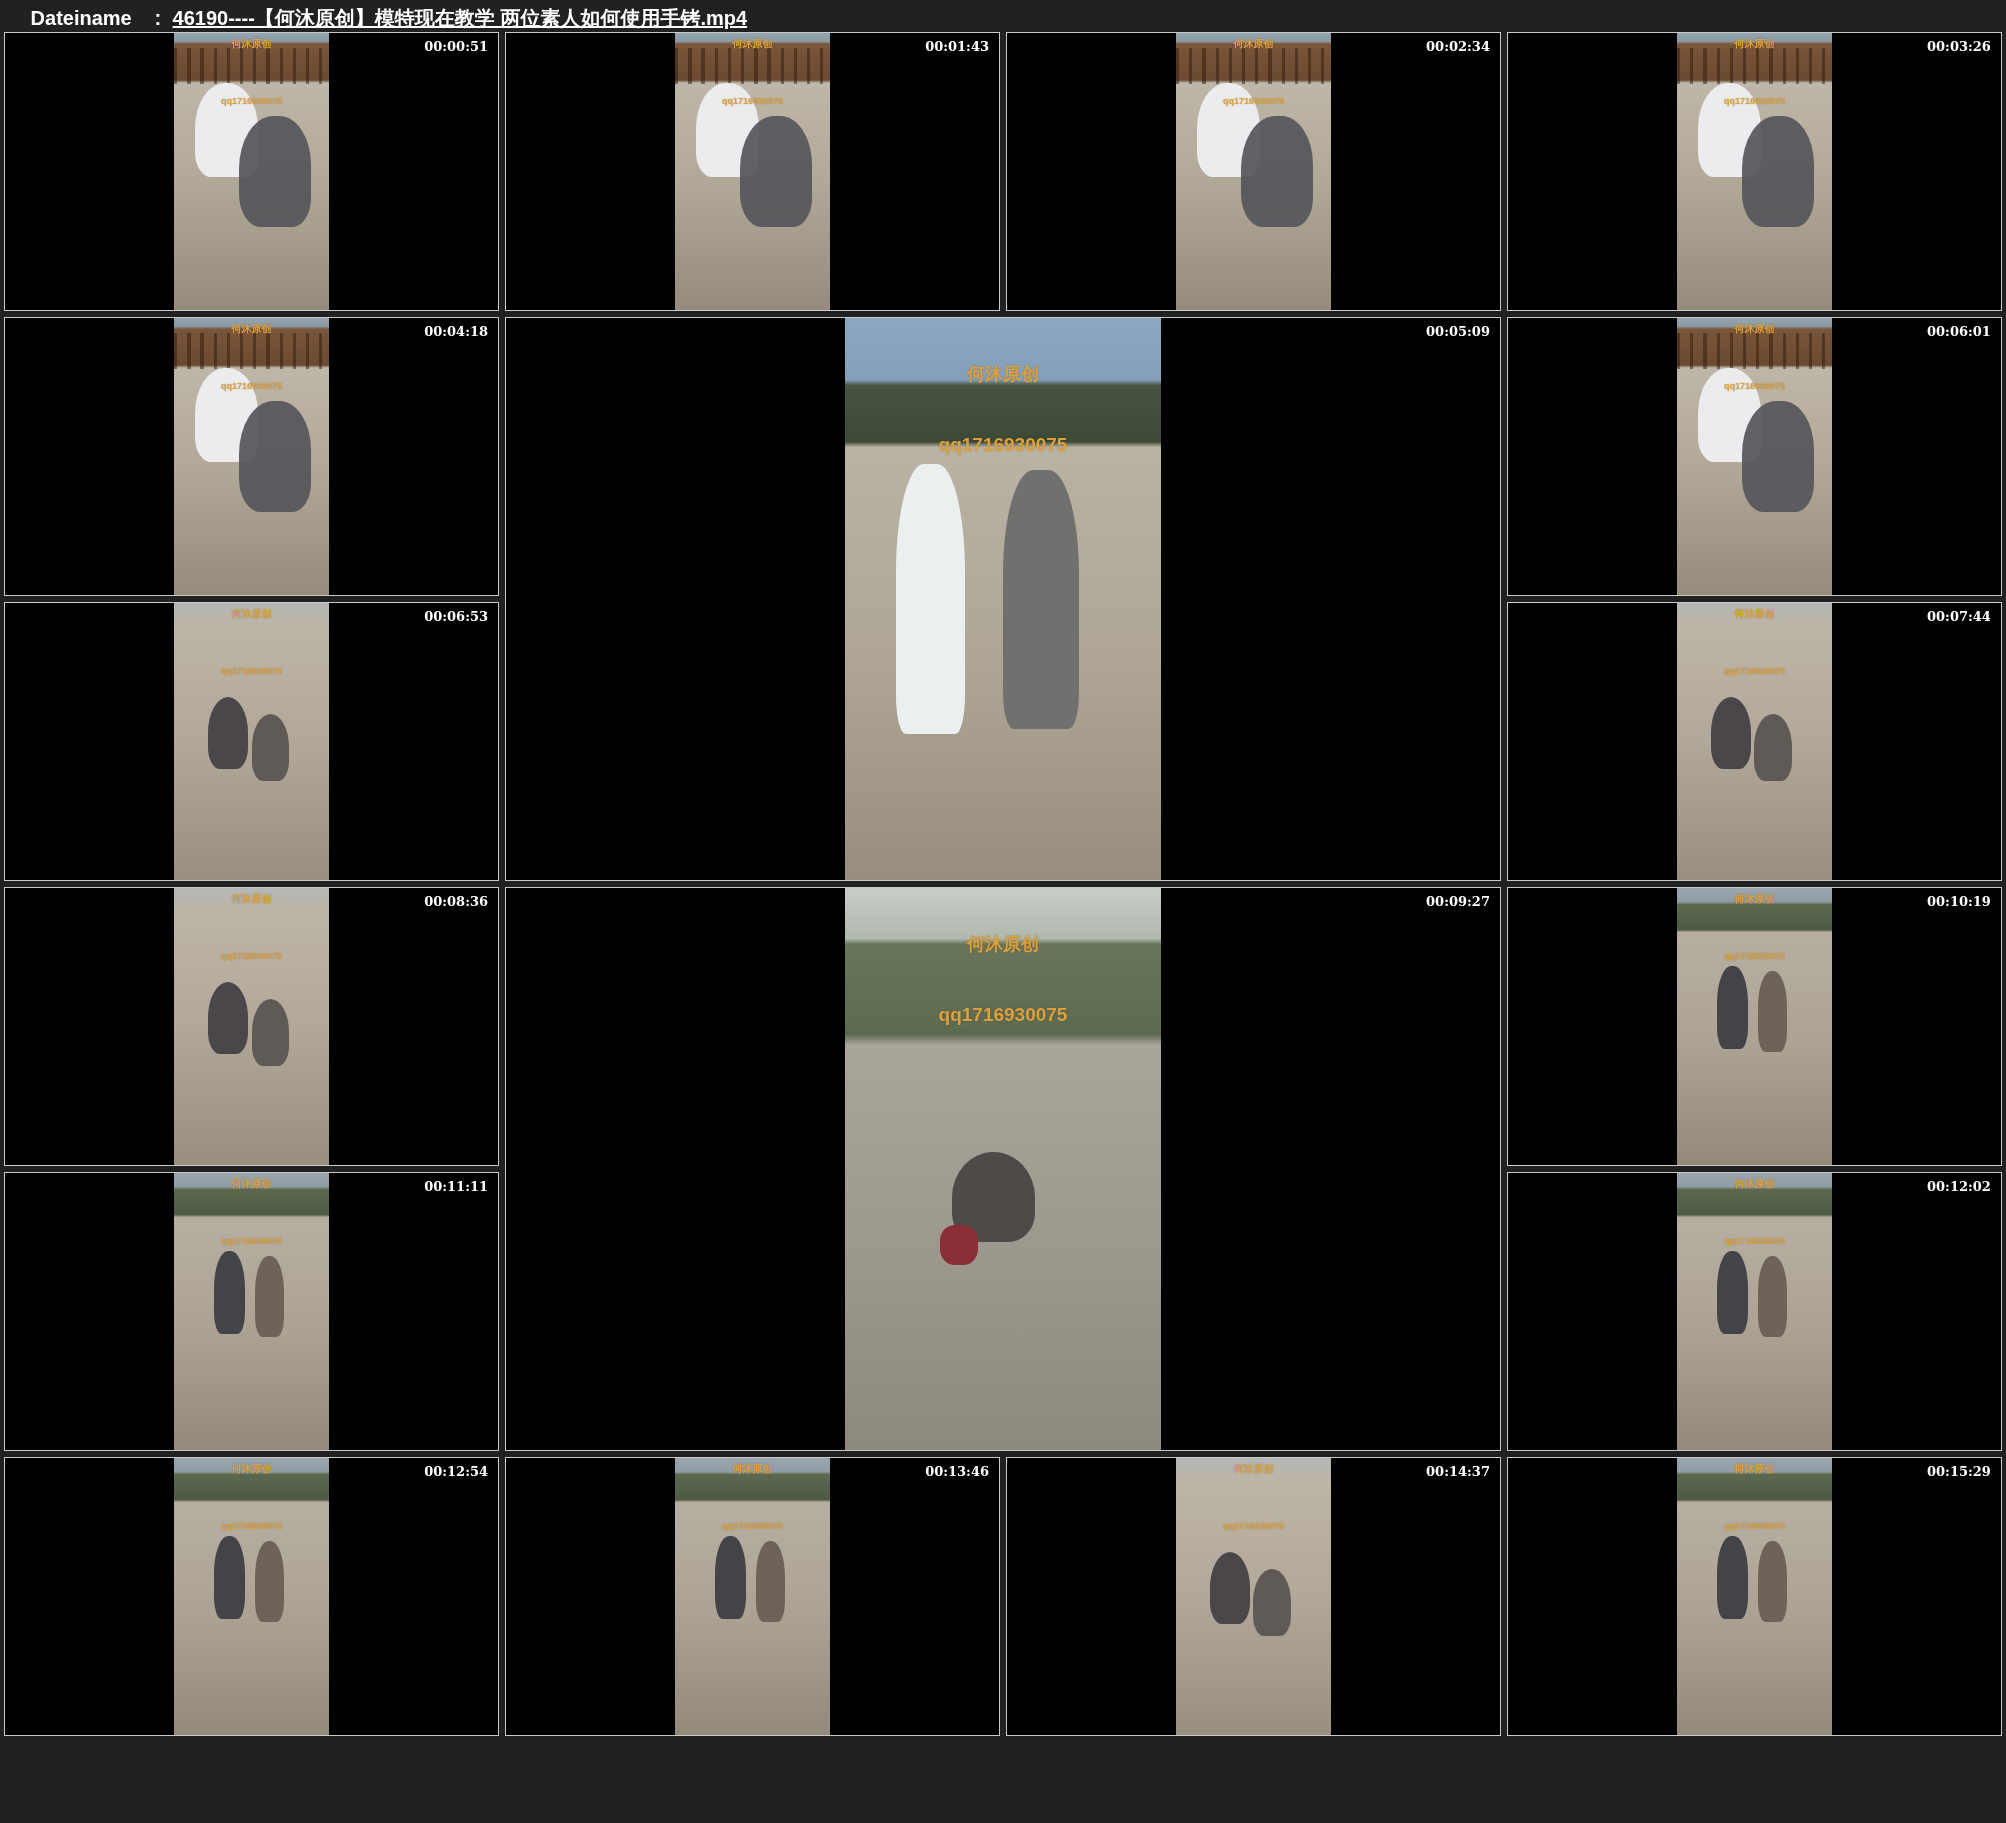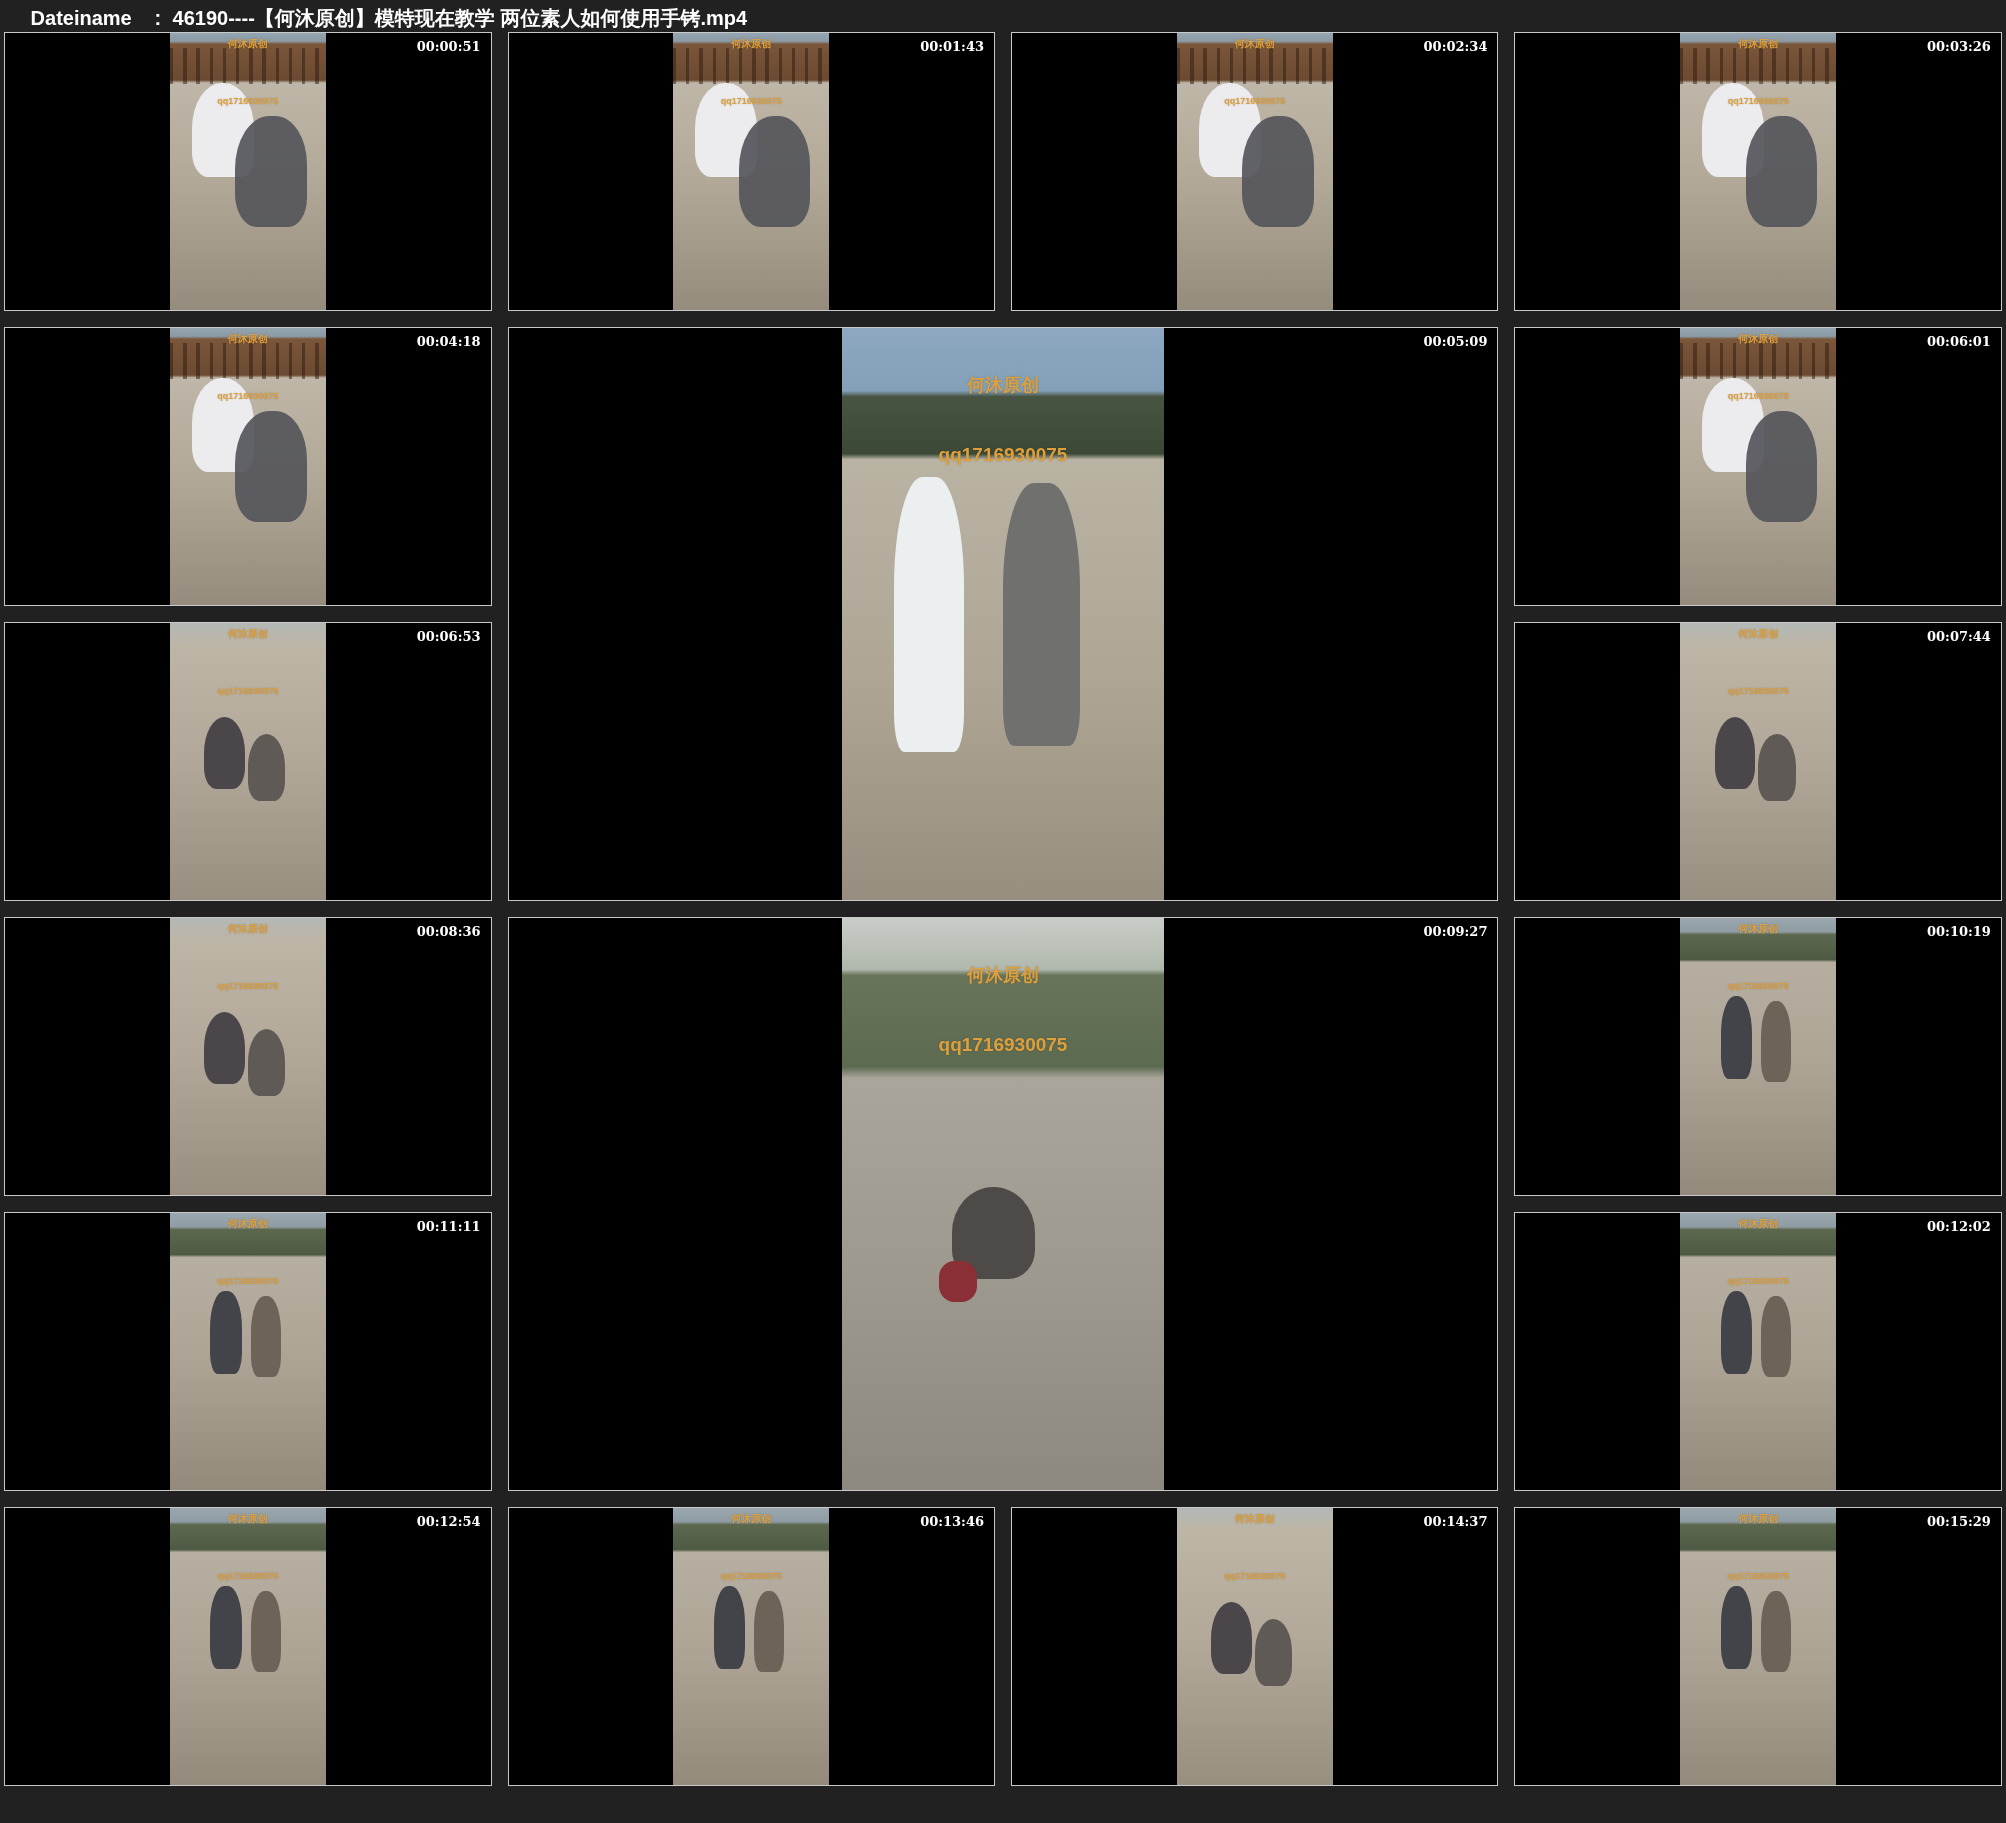--- a/index.html
+++ b/index.html
@@ -14,29 +14,29 @@
   .meta{
     padding:5.8px 0 0 6.6px;
     color:#ffffff;
     font-weight:bold;
     font-size:20px;
     line-height:24px;
   }
   .meta-row{white-space:nowrap;}
   .meta-label{display:inline-block;width:124px;padding-left:24px;}
   .meta-sep{display:inline-block;width:18px;}
-  .meta-value{display:inline-block;}
+  .meta-value{display:inline-block;text-decoration:underline;}
 
   
   .sheet{
     margin:2.5px 4.1px 0 4.1px;
     display:grid;
     grid-template-columns:repeat(4,1fr);
     grid-template-rows:repeat(6,279px);
-    gap:16px;
+    gap:6px;
     grid-auto-flow:row;
   }
   .cell{
     background:#000;
     border:1.7px solid #c8c8c8;
     position:relative;
     display:flex;
     justify-content:center;
     overflow:hidden;
   }

